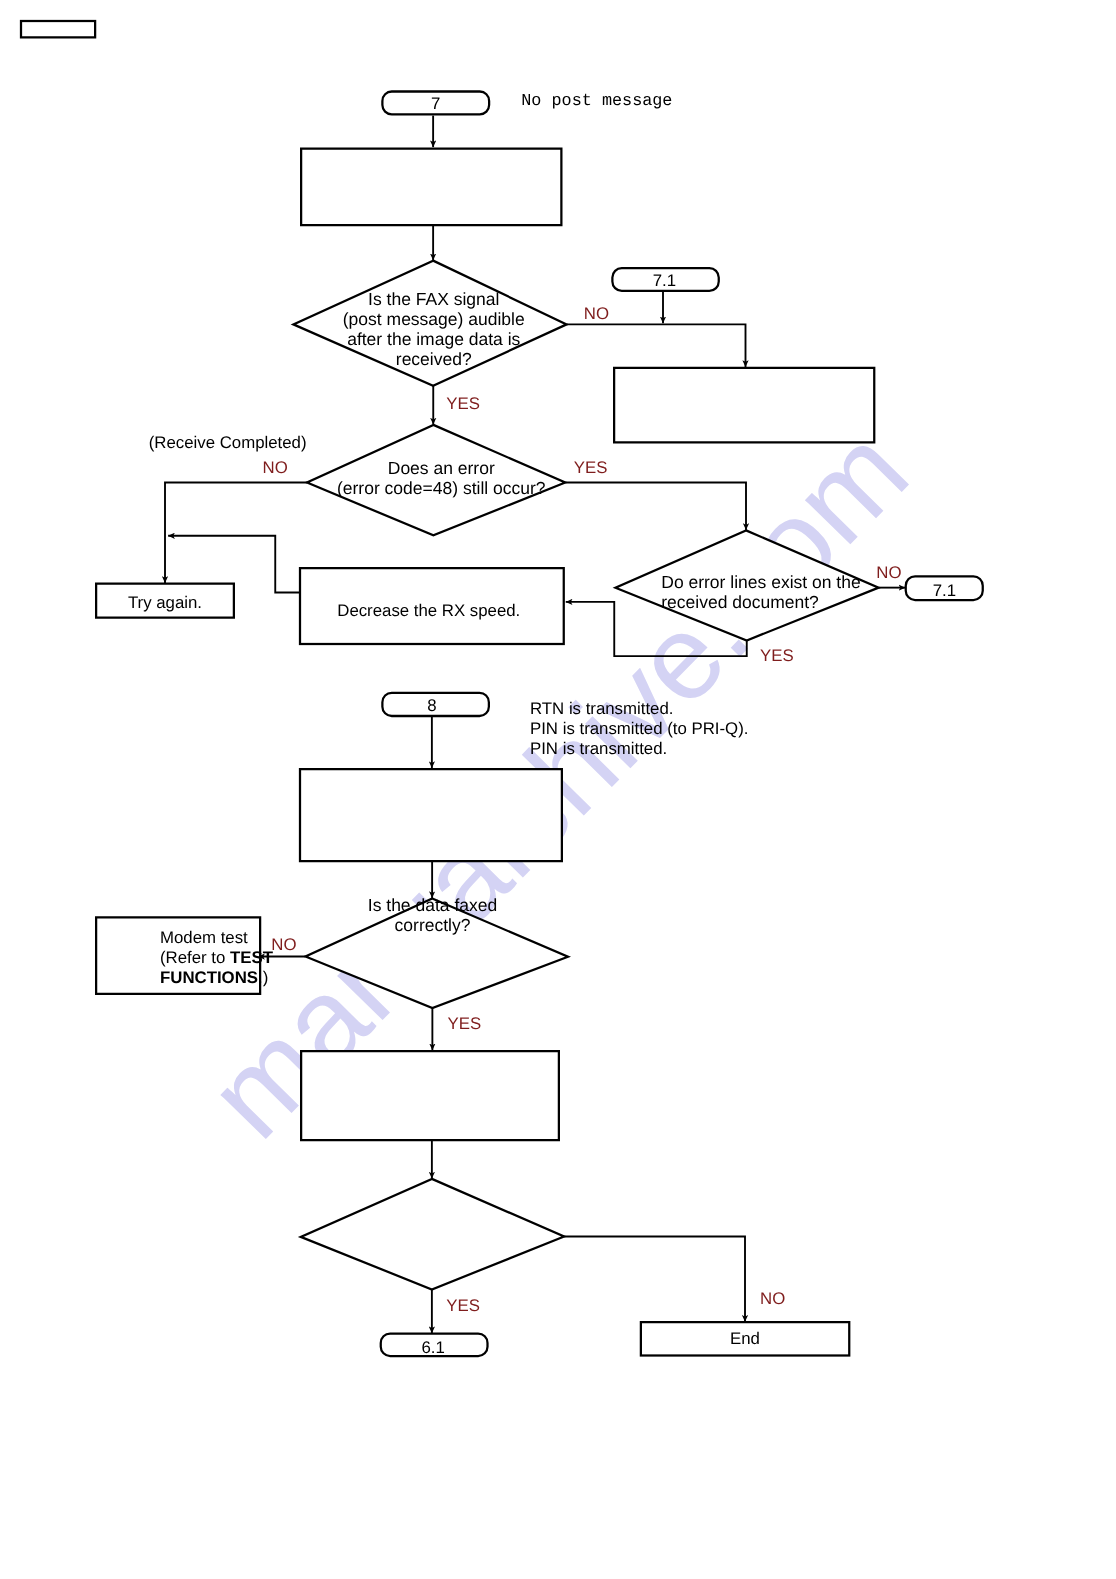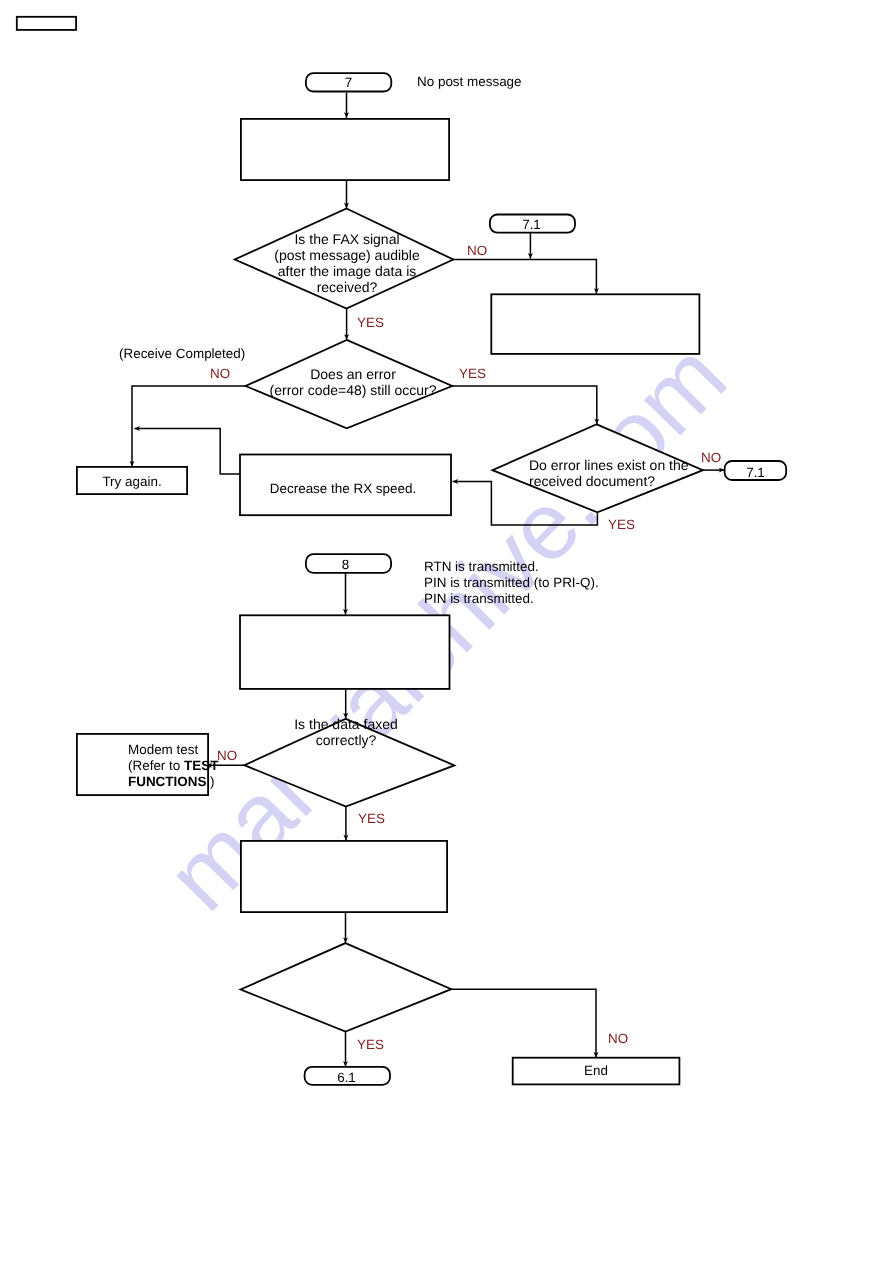--- a/index.html
+++ b/index.html
@@ -96,21 +96,21 @@
 
     <path fill="none" d="M345.5,1031.6 L345.5,1066.5" stroke="#000" stroke-width="1.5" marker-end="url(#ah)"></path>
     <rect x="304.6" y="1066.8" width="85.4" height="18" rx="7.5" ry="7.5" fill="#fff" stroke="#000" stroke-width="1.8"></rect>
 
     <path fill="none" d="M451.3,989.2 L596,989.2 L596,1057.4" stroke="#000" stroke-width="1.5" marker-end="url(#ah)"></path>
     <rect x="512.7" y="1057.7" width="166.7" height="26.7" fill="#fff" stroke="#000" stroke-width="1.8"></rect>
   </svg>
 
   <div class="tx ctr" style="left:306px;top:74px;width:85px;line-height:18px;">7</div>
 
-  <div class="tx" style="left:416.5px;top:74px;">No post message</div>
+  <div class="tx" style="left:416.5px;top:74px;font-family:Liberation Mono, monospace;">No post message</div>
 
 
   <div class="tx ctr dia" style="left:237px;top:231px;width:220px;">Is the FAX signal
 (post message) audible
 after the image data is
 received?</div>
 
   <div class="tx ctr" style="left:489px;top:216.3px;width:85px;line-height:18px;">7.1</div>
 
 

